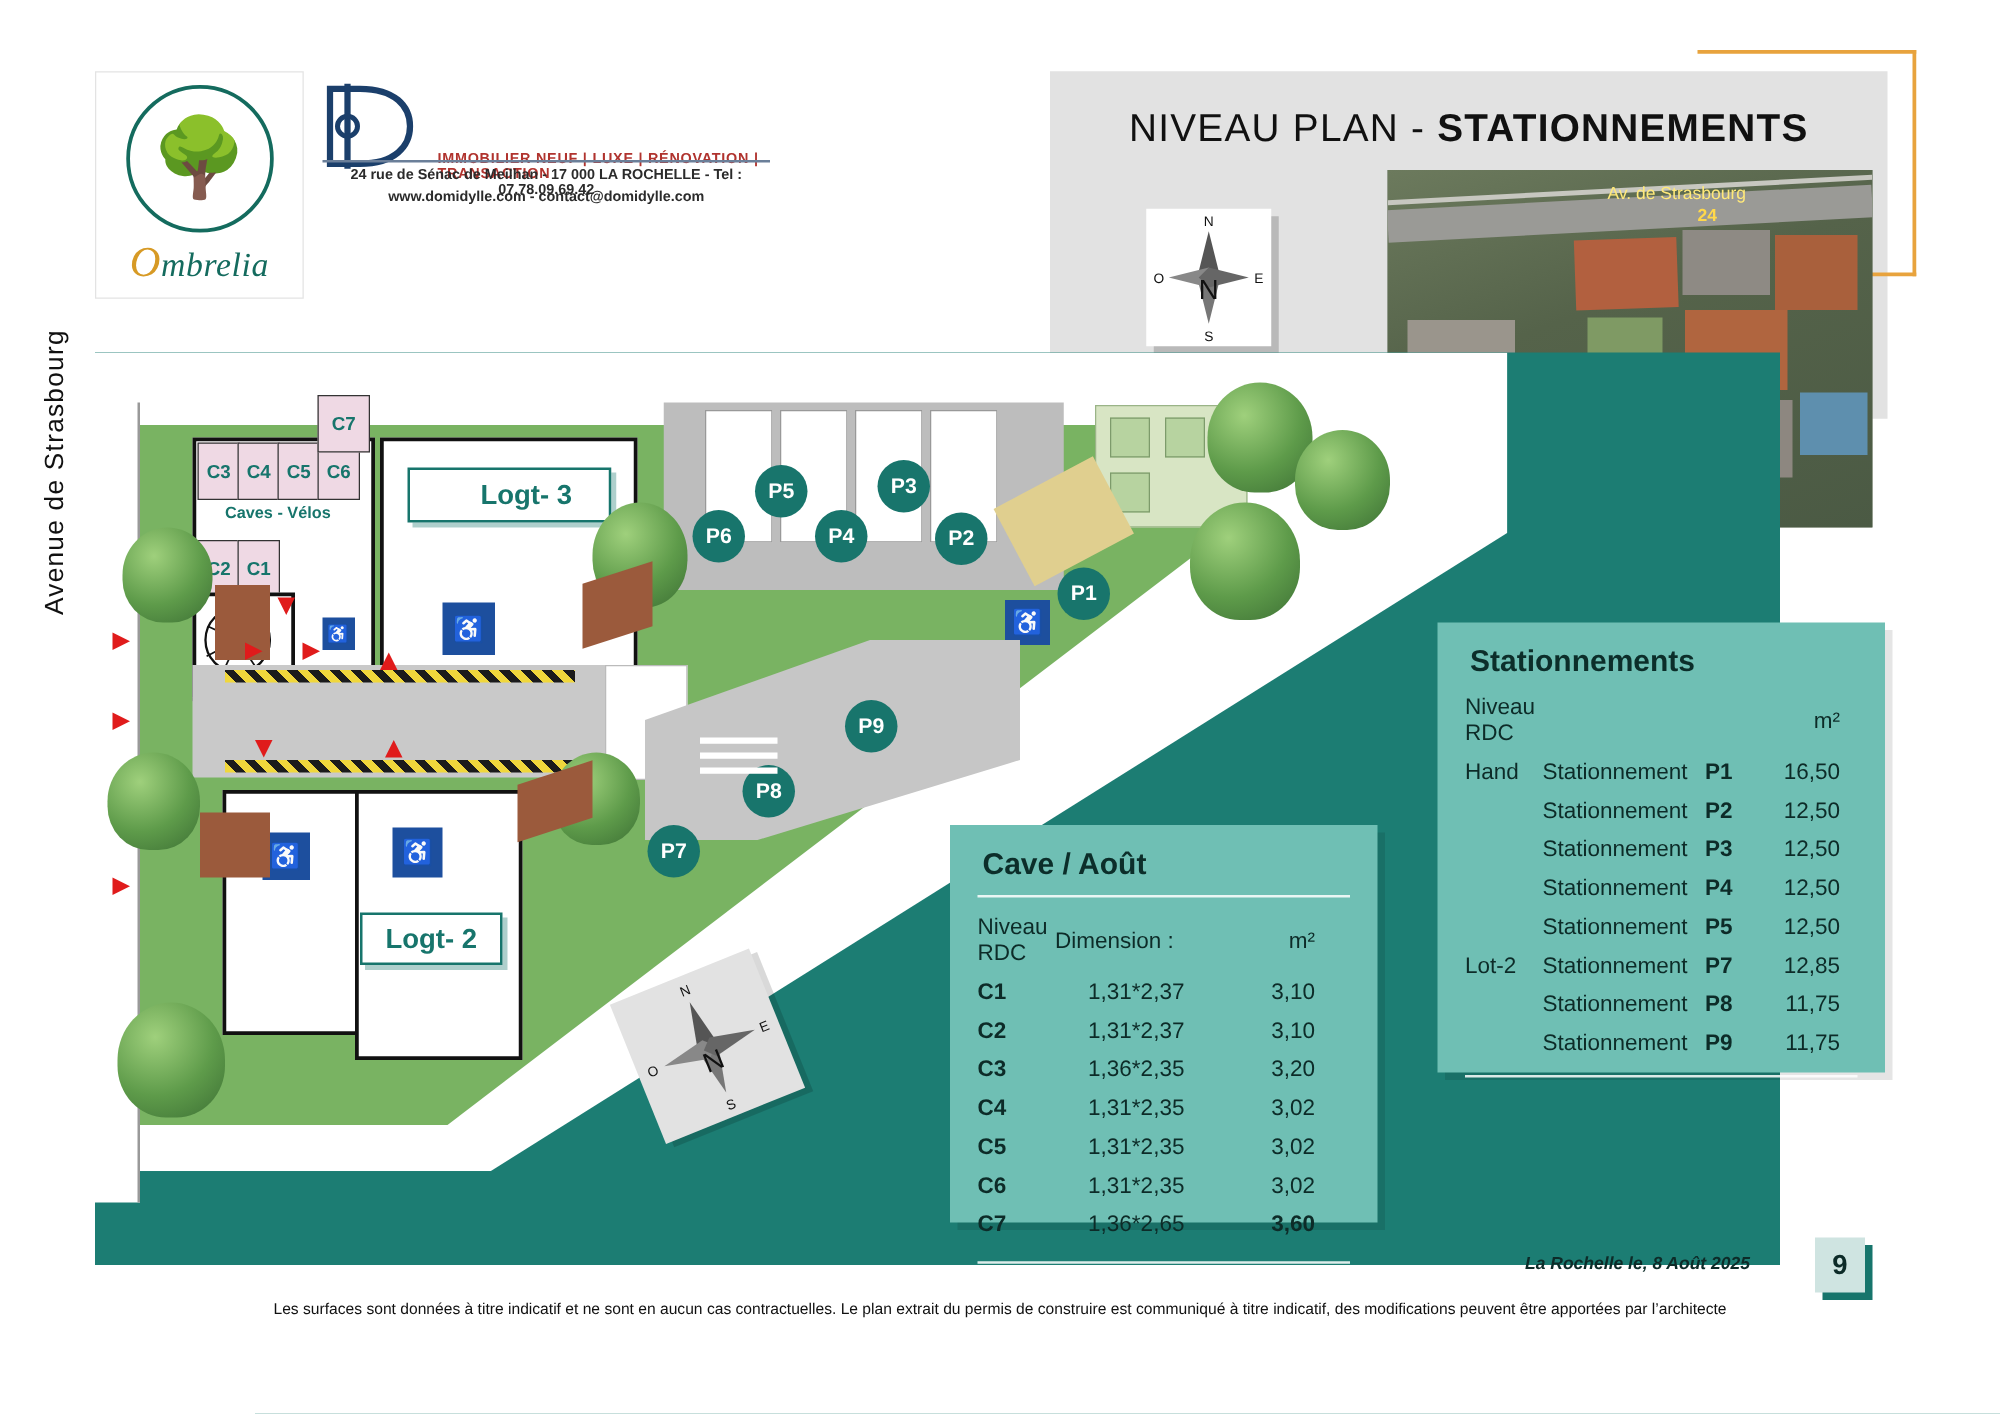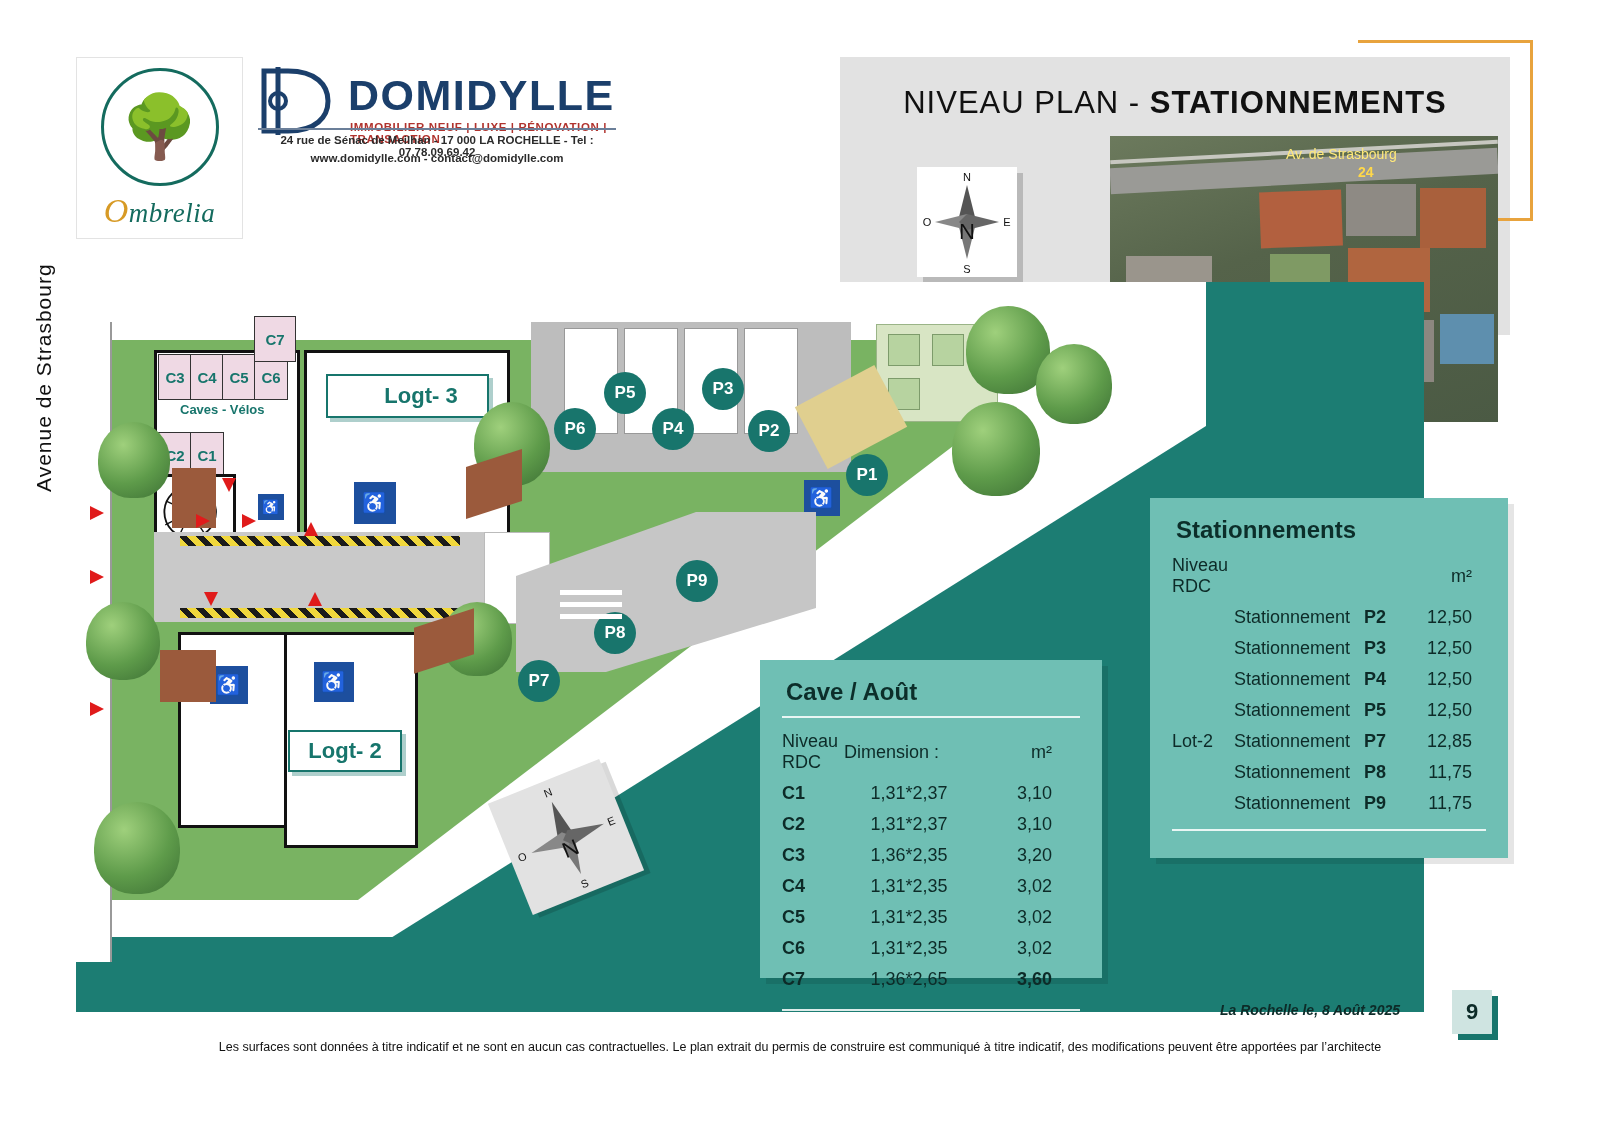--- a/index.html
+++ b/index.html
@@ -172,21 +172,20 @@
     <span class="big">O</span><span>mbrelia</span>
   </div>
 </div>
 
 <div class="abs" id="logo-domidylle">
   <svg id="dom-mark" viewBox="0 0 78 72">
     <path d="M6 6 L6 66 L30 66 C58 66 70 52 70 36 C70 20 58 6 30 6 Z" fill="none" stroke="#1b3f6b" stroke-width="5"></path>
     <path d="M20 2 L20 70" stroke="#1b3f6b" stroke-width="5"></path>
     <circle cx="20" cy="36" r="8" fill="none" stroke="#1b3f6b" stroke-width="4"></circle>
   </svg>
-  <div id="dom-name">DOMIDYLLE</div>
   <div id="dom-sub">IMMOBILIER NEUF | LUXE | RÉNOVATION | TRANSACTION</div>
 </div>
 <div class="abs" id="dom-rule"></div>
 <div class="abs" id="dom-addr">24 rue de Sénac de Meilhan - 17 000  LA  ROCHELLE - Tel : 07.78.09.69.42</div>
 <div class="abs" id="dom-web">www.domidylle.com - contact@domidylle.com</div>
 
 <div class="abs" id="header-panel">
   <div id="header-title">
     <span>NIVEAU PLAN  -  </span><b>STATIONNEMENTS</b>
   </div>
@@ -346,20 +345,26 @@
   <h3>Stationnements</h3>
   <table class="t">
     <tbody>
         <tr>
       <td style="width:62px;">Niveau RDC</td>
       <td style="width:130px;"></td>
       <td style="width:42px;"></td>
       <td style="text-align:right;width:66px;">m²</td>
     </tr>
     <tr>
+      <td>Hand</td>
+      <td>Stationnement</td>
+      <td class="bold">P1</td>
+      <td style="text-align:right;">16,50</td>
+    </tr>
+    <tr>
       <td></td>
       <td>Stationnement</td>
       <td class="bold">P2</td>
       <td style="text-align:right;">12,50</td>
     </tr>
     <tr>
       <td></td>
       <td>Stationnement</td>
       <td class="bold">P3</td>
       <td style="text-align:right;">12,50</td>

